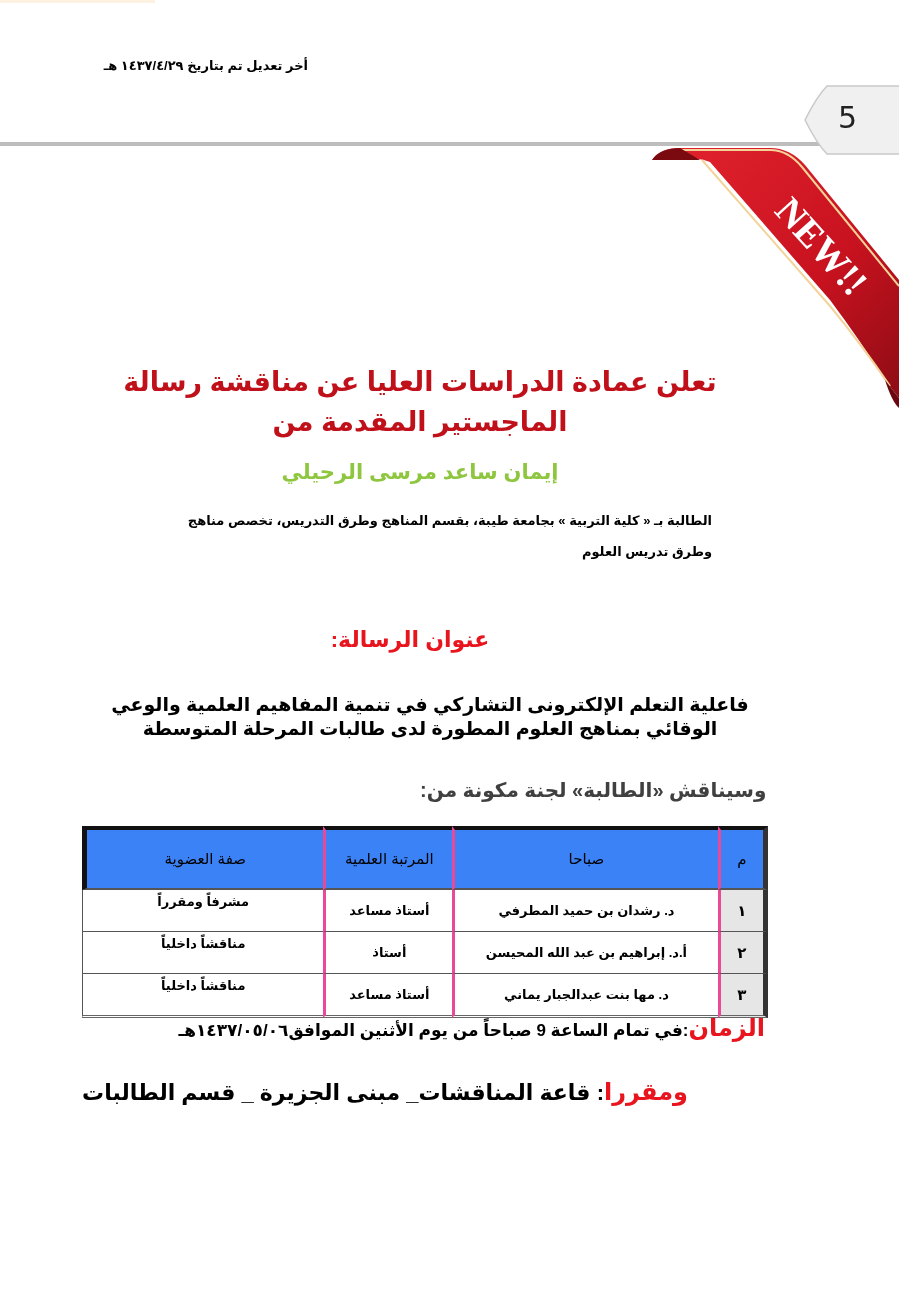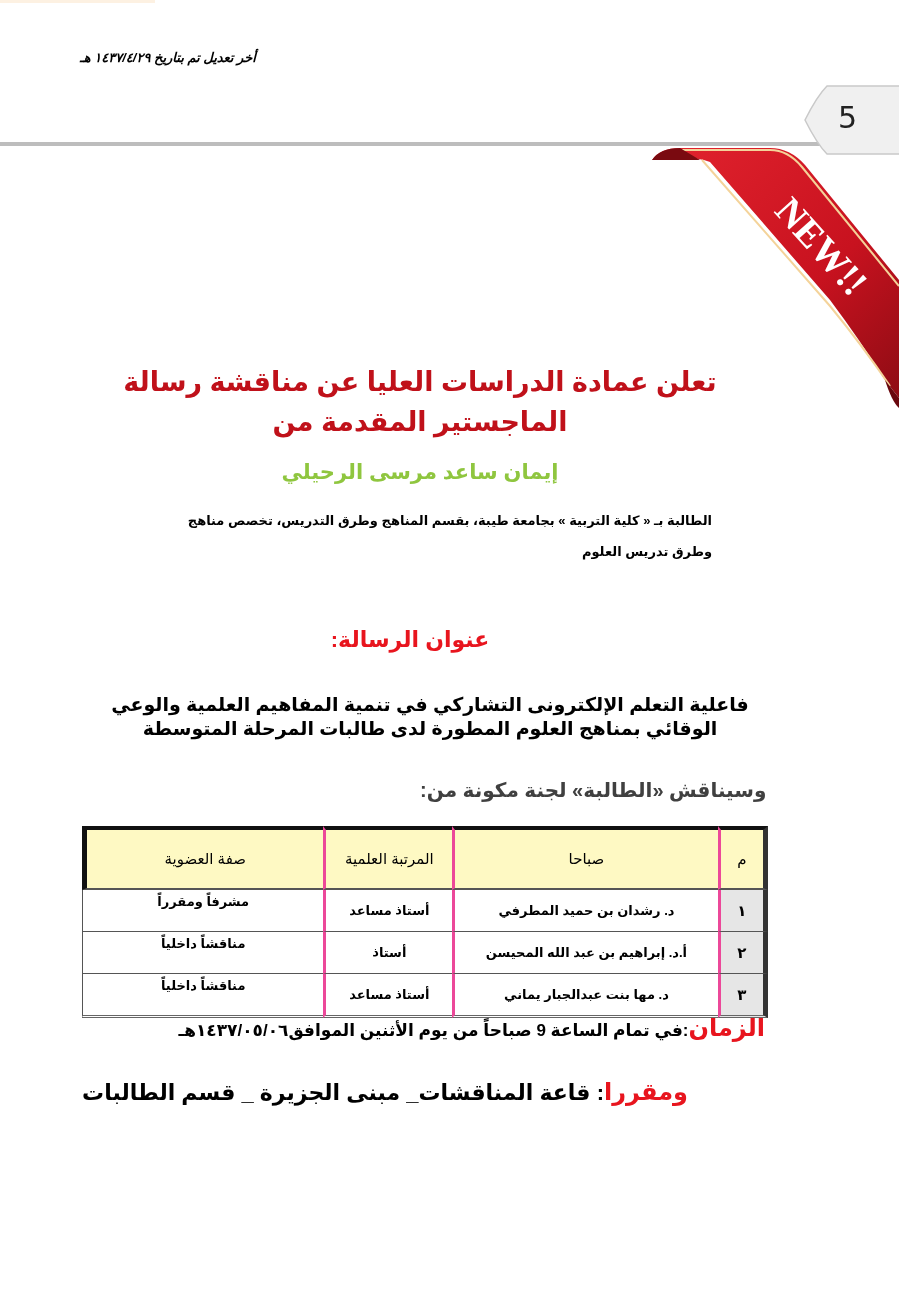--- a/index.html
+++ b/index.html
@@ -16,29 +16,28 @@
       color: #000;
     }
     .top-strip {
       position: absolute;
       left: 0; top: 0;
       width: 155px; height: 3px;
       background: #fdf1e2;
     }
     .last-modified {
       position: absolute;
-      top: 50px;
+      top: 58px;
       left: 80px;
       width: 228px;
       direction: rtl;
-      text-align: left;
+      text-align: right;
       font-size: 13px;
       font-weight: bold;
       white-space: nowrap;
-      font-style: italic;
     }
     .header-rule {
       position: absolute;
       left: 0; top: 142px;
       width: 820px; height: 4px;
       background: #bdbdbd;
     }
     .page-tab-shape {
       position: absolute;
       left: 803px; top: 84px;
@@ -127,21 +126,21 @@
       font-size: 13px;
       font-weight: bold;
     }
     .committee-table td, .committee-table th {
       border-left: 3px solid #ec4899;
       border-bottom: 1px solid #555;
       text-align: center;
       padding: 0;
     }
     .committee-table th {
-      background: #fef9c3;
+      background: #3b82f6;
       font-weight: normal;
       font-size: 15px;
       height: 58px;
       border-top: 4px solid #111;
       border-bottom: 2px solid #555;
     }
     .committee-table th:first-child {
       border-right: 5px solid #333;
     }
     .committee-table th:last-child {

